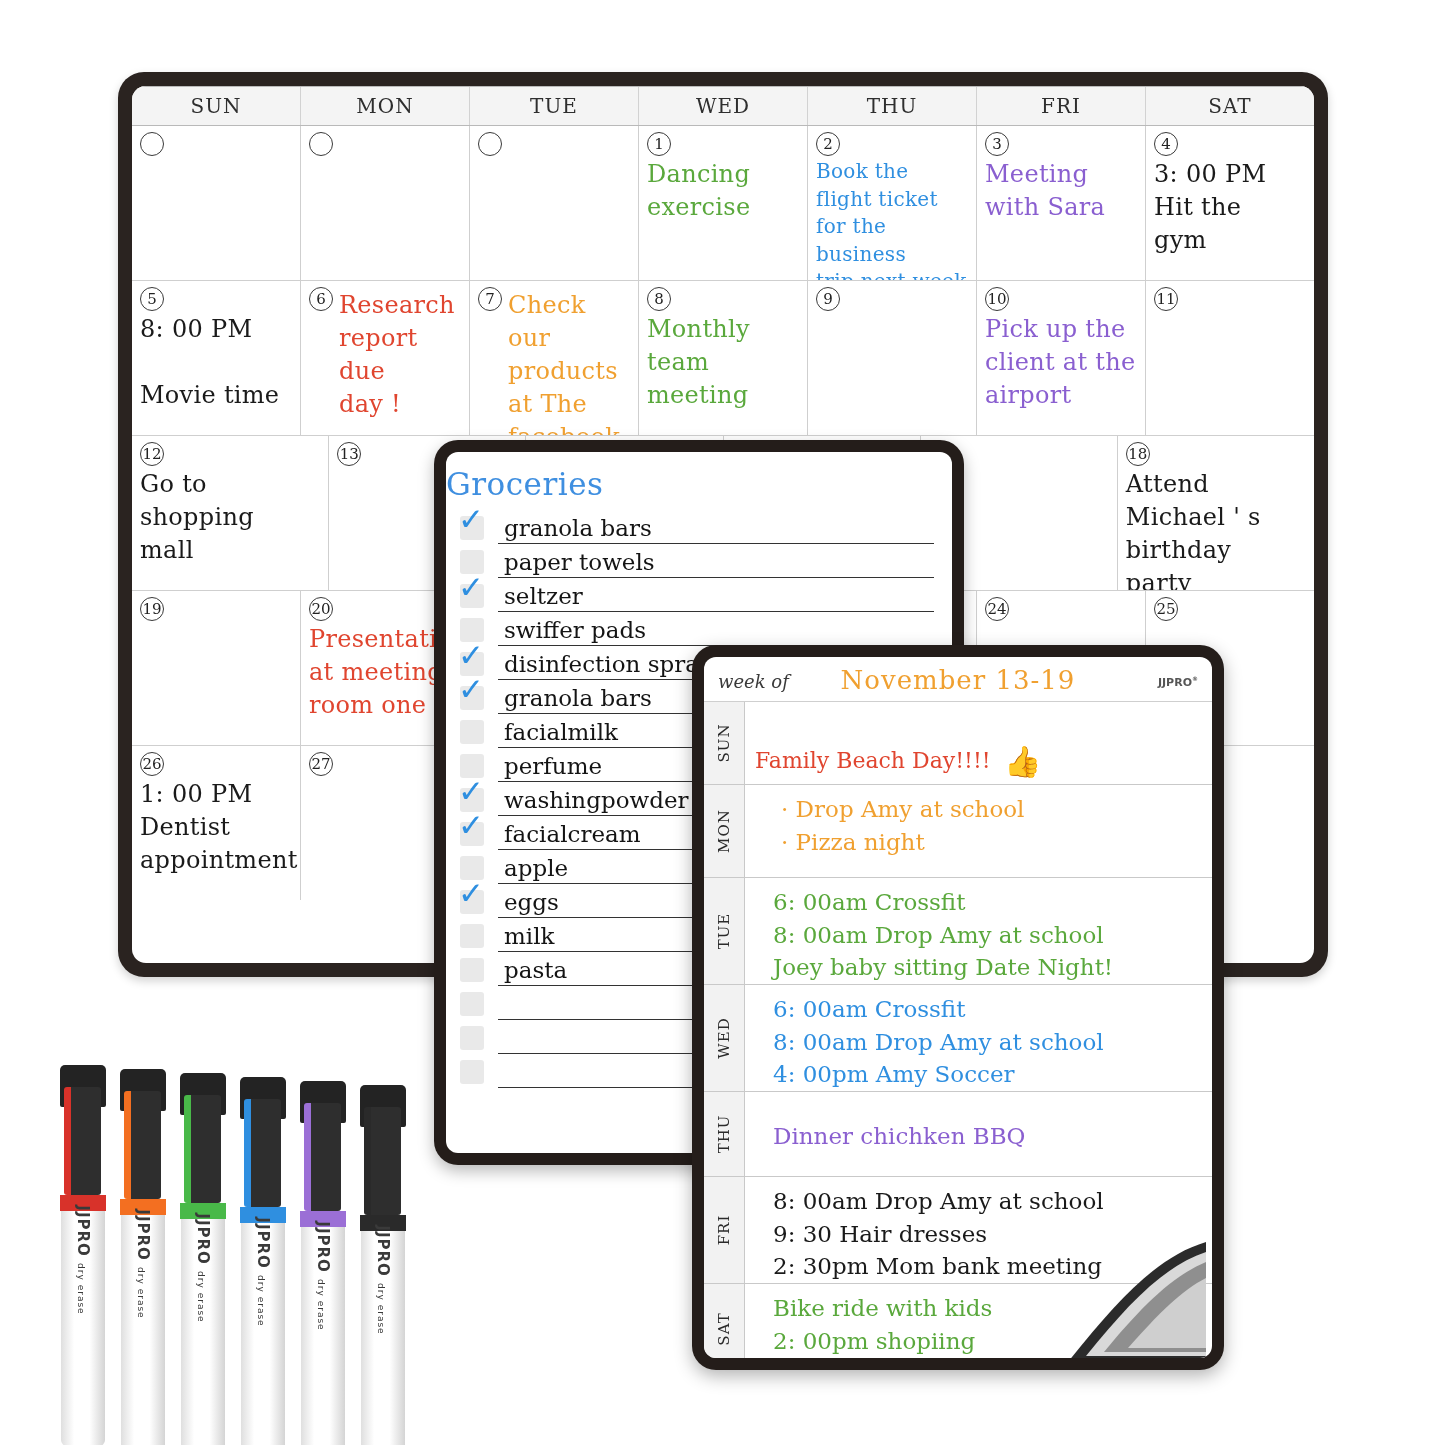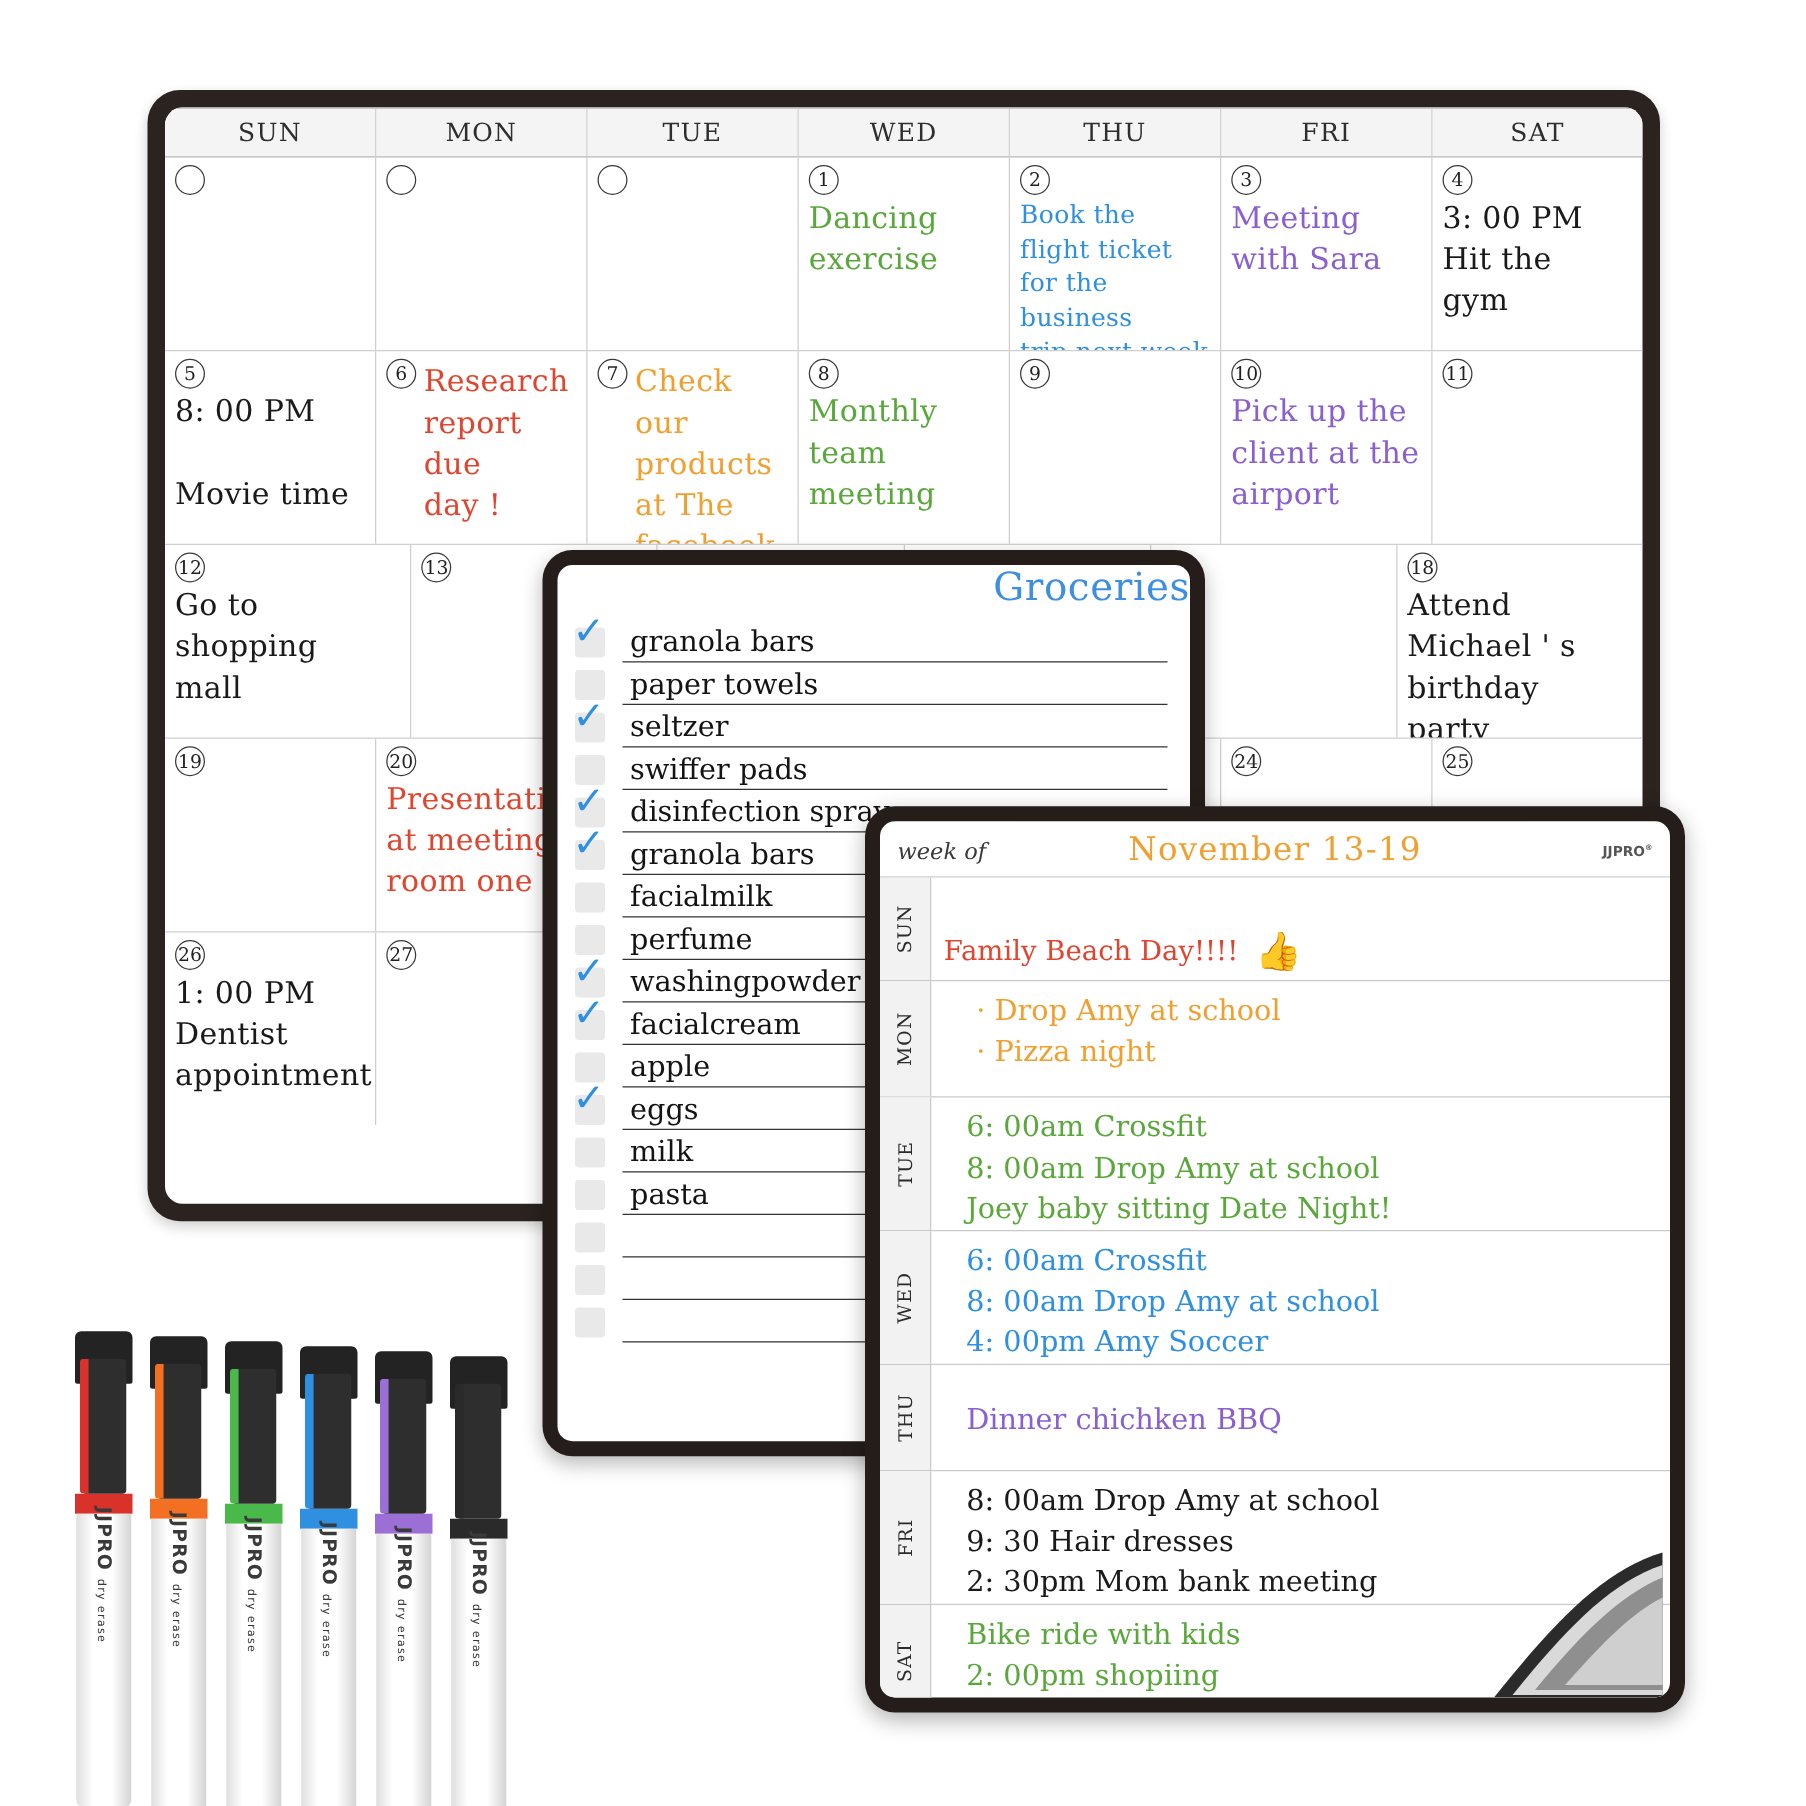--- a/index.html
+++ b/index.html
@@ -165,24 +165,25 @@
   }
   #groceries-inner {
     width: 100%;
     height: 100%;
     background: #ffffff;
     border-radius: 12px;
     position: relative;
     overflow: hidden;
   }
   .groceries-title {
-    text-align: right;
+    text-align: left;
     font-family: "DejaVu Serif", serif;
     font-size: 31px;
     color: #3f8fe0;
+    padding-top: 14px;
     letter-spacing: .5px;
   }
   .g-list { margin-top: 8px; }
   .g-row {
     display: flex;
     align-items: flex-end;
     height: 34px;
     padding-left: 14px;
   }
   .g-box {
@@ -220,21 +221,21 @@
     color: #2f8fe0;
     font-weight: bold;
     line-height: 1;
   }
 
   
   #week-board {
     position: absolute;
     left: 692px;
     top: 645px;
-    width: 656px;
+    width: 532px;
     height: 725px;
     background: #241d1a;
     border-radius: 24px;
     box-shadow: 0 6px 18px rgba(0,0,0,0.3);
     padding: 12px;
     box-sizing: border-box;
   }
   #week-inner {
     width: 100%;
     height: 100%;

